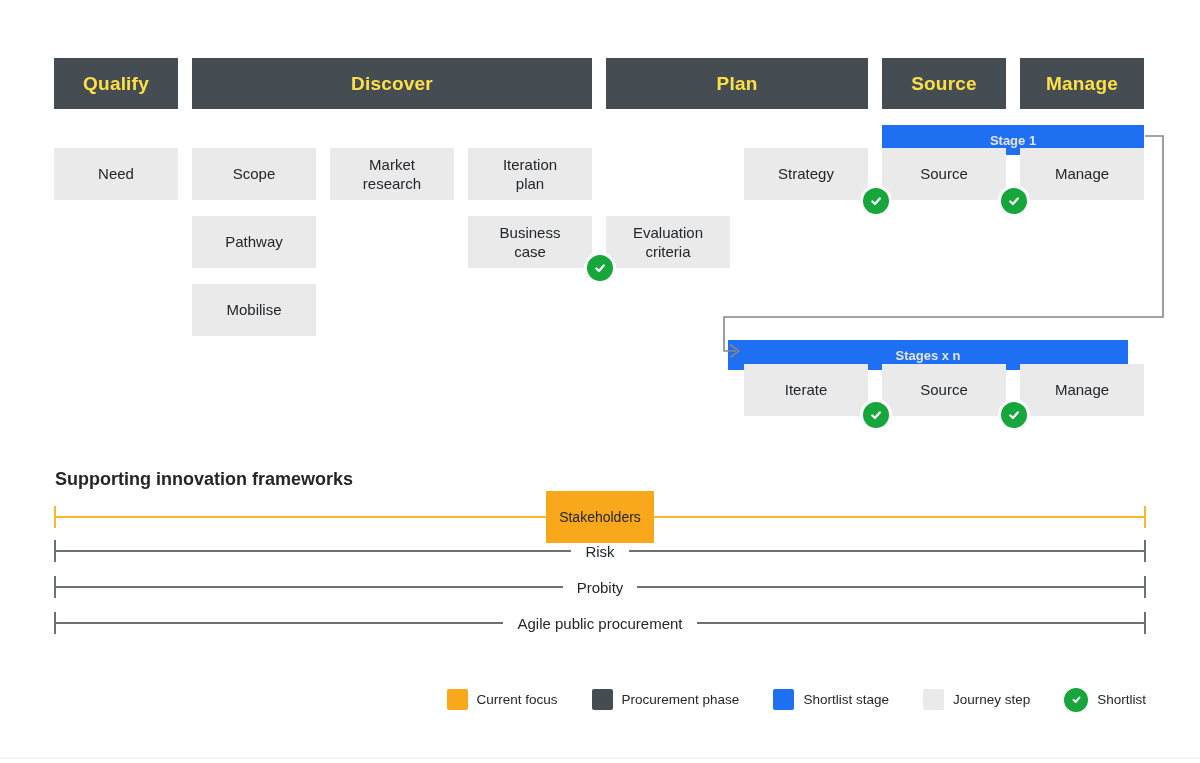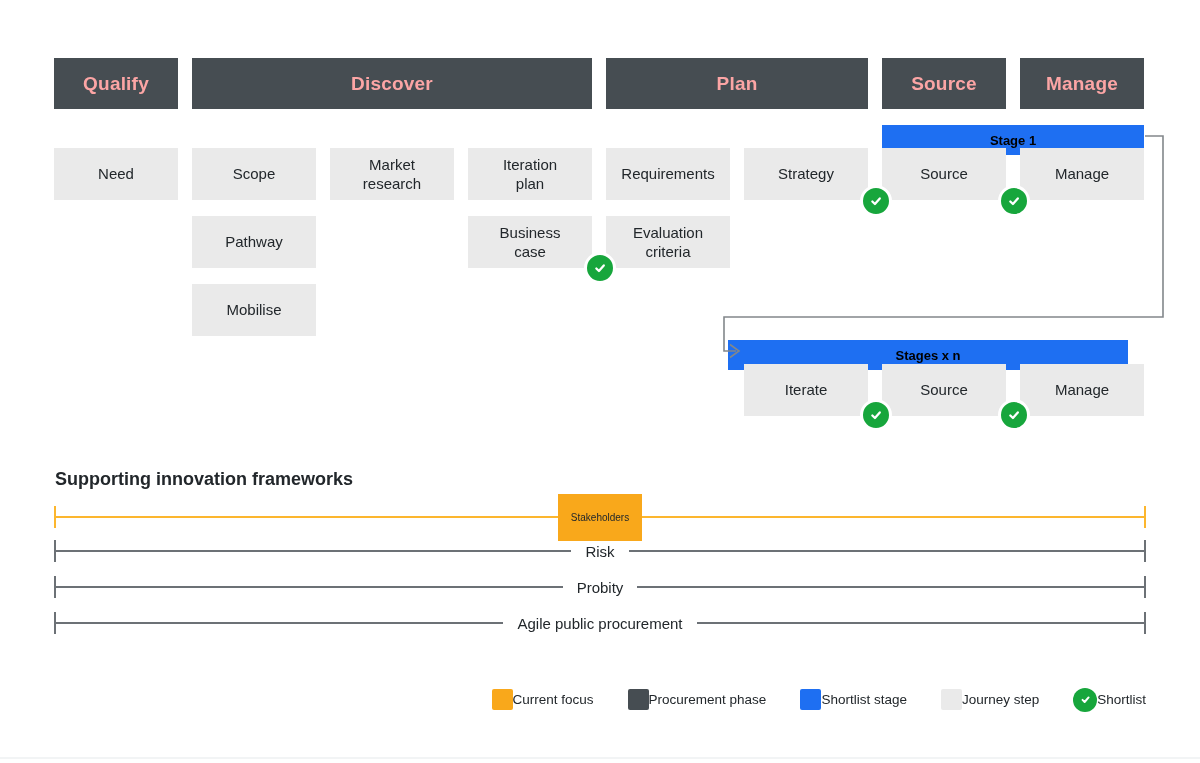--- a/index.html
+++ b/index.html
@@ -4,59 +4,59 @@
 <style>
   html,body{margin:0;padding:0;background:#fff;}
   .canvas{
     position:relative;width:1200px;height:763px;background:#fff;overflow:hidden;
     font-family:"Liberation Sans","DejaVu Sans",sans-serif;
     color:var(--text-dark,#22272B);
   }
   
   .phase{
     position:absolute;top:58px;height:51px;
-    background:var(--phase-dark,#464D52);color:#fca5a5;
+    background:var(--phase-dark,#464D52);color:#fde047;
     font-size:19px;font-weight:bold;letter-spacing:.2px;
     display:flex;align-items:center;justify-content:center;
   }
   
   .step{
     position:absolute;height:52px;width:124px;
     background:var(--journey-light,#EAEAEA);color:var(--text-dark,#22272B);
     font-size:15px;line-height:1.3;text-align:center;white-space:pre-line;
     display:flex;align-items:center;justify-content:center;
   }
   
   .stagebar{
     position:absolute;height:30px;
-    background:var(--stage-blue,#1E6FF2);color:#000000;
+    background:var(--stage-blue,#1E6FF2);color:#e5e5e5;
     font-size:13px;font-weight:bold;
     display:flex;align-items:center;justify-content:center;
   }
   
   .check{
     position:absolute;width:32px;height:32px;box-sizing:border-box;
     background:var(--approval-green,#17A63C);border:3px solid #fff;border-radius:50%;
     display:flex;align-items:center;justify-content:center;
   }
   .check svg{width:16px;height:16px;display:block;}
   
   .overlay{position:absolute;left:0;top:0;width:1200px;height:763px;pointer-events:none;}
   
   .fw-heading{position:absolute;left:55px;top:469px;font-size:18px;font-weight:bold;}
   .fw-row{position:absolute;left:54px;width:1092px;height:24px;display:flex;align-items:center;}
   .fw-line{flex:1;height:0;border-top:2px solid var(--line-gray,#6C7176);}
   .fw-tick{width:2px;height:22px;background:var(--line-gray,#6C7176);flex:0 0 2px;}
   .fw-label{font-size:15px;padding:0 14px;white-space:nowrap;}
   .fw-row.highlight .fw-line{border-color:var(--focus-line,#FCB62E);}
   .fw-row.highlight .fw-tick{background:var(--focus-line,#FCB62E);}
-  .fw-row.highlight .fw-label{background:var(--focus-orange,#F9A81B);padding:18px 13px;font-size:10px;}
+  .fw-row.highlight .fw-label{background:var(--focus-orange,#F9A81B);padding:18px 13px;font-size:14px;}
   
   .legend{position:absolute;top:686px;right:54px;height:27px;display:flex;align-items:center;gap:34px;}
-  .legend-item{display:flex;align-items:center;gap:0;font-size:13.5px;}
+  .legend-item{display:flex;align-items:center;gap:9px;font-size:13.5px;}
   .sw{width:21px;height:21px;border-radius:2px;flex:0 0 21px;}
   .sw-orange{background:var(--focus-orange,#F9A81B);}
   .sw-dark{background:var(--phase-dark,#464D52);}
   .sw-blue{background:var(--stage-blue,#1E6FF2);}
   .sw-light{background:var(--journey-light,#EAEAEA);}
   .sw-check{width:24px;height:24px;border-radius:50%;background:var(--approval-green,#17A63C);
     display:flex;align-items:center;justify-content:center;flex:0 0 24px;}
   .sw-check svg{width:13px;height:13px;display:block;}
   .bottom-rule{position:absolute;left:0;top:757px;width:1200px;height:2px;background:#f2f4f5;}
 </style>
@@ -72,21 +72,20 @@
   <div class="phase" style="left:1020px;width:124px">Manage</div>
 
   <div class="stagebar" style="left:882px;top:125px;width:262px">Stage 1</div>
 
   <div class="step" style="left:54px;top:148px">Need</div>
   <div class="step" style="left:192px;top:148px">Scope</div>
   <div class="step" style="left:330px;top:148px">Market
 research</div>
   <div class="step" style="left:468px;top:148px">Iteration
 plan</div>
-  <div class="step" style="left:606px;top:148px">Requirements</div>
   <div class="step" style="left:744px;top:148px">Strategy</div>
   <div class="step" style="left:882px;top:148px">Source</div>
   <div class="step" style="left:1020px;top:148px">Manage</div>
 
   <div class="step" style="left:468px;top:216px">Business
 case</div>
   <div class="step" style="left:192px;top:216px">Pathway</div>
   <div class="step" style="left:606px;top:216px">Evaluation
 criteria</div>
 

